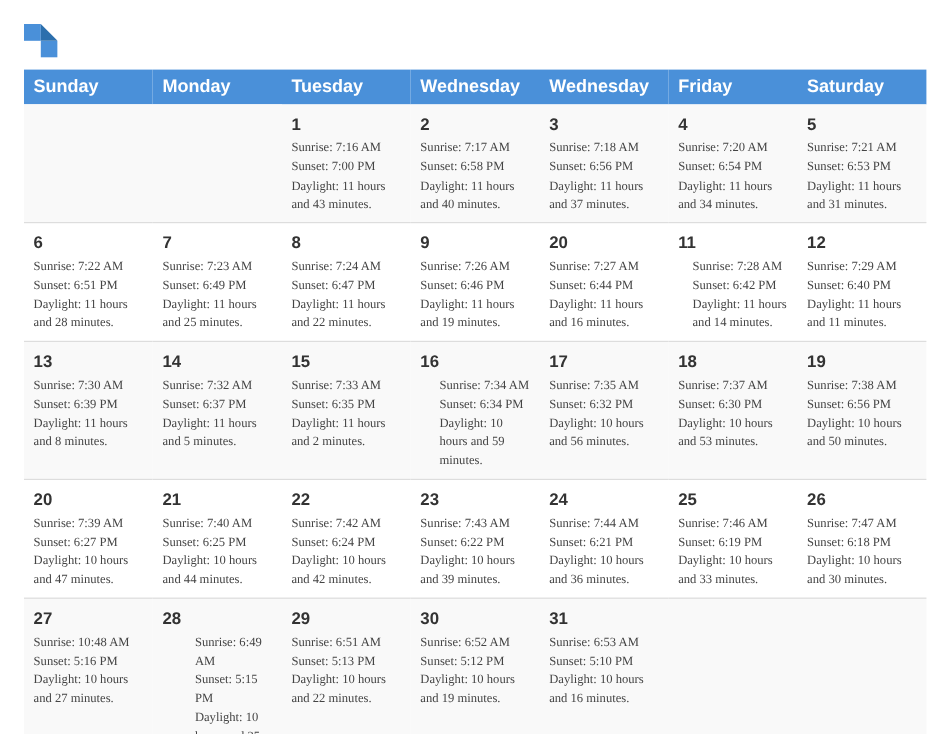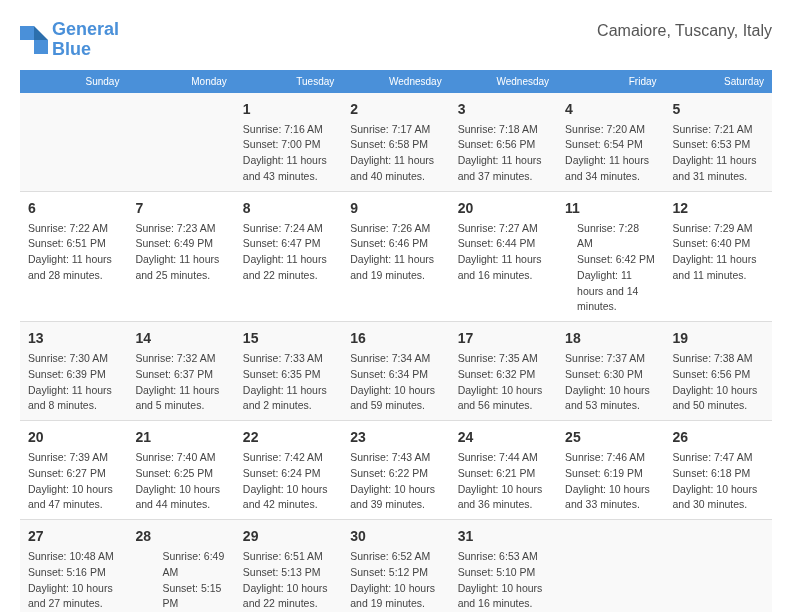--- a/index.html
+++ b/index.html
@@ -52,23 +52,23 @@
       width: 100%;
       border-collapse: collapse;
       font-size: 11px;
     }
     thead tr {
       background-color: #4a90d9;
       color: #fff;
     }
     thead th {
       padding: 6px 8px;
-      text-align: right;
-      font-size: 10px;
-      font-weight: 400;
+      text-align: left;
+      font-size: 15px;
+      font-weight: 700;
     }
     tbody tr {
       border-bottom: 1px solid #ddd;
     }
     tbody tr:nth-child(odd) {
       background-color: #f9f9f9;
     }
     tbody tr:nth-child(even) {
       background-color: #fff;
     }
@@ -81,42 +81,38 @@
     }
     .day-num {
       font-size: 14px;
       font-weight: bold;
       display: block;
       margin-bottom: 2px;
     }
     .day-info {
       font-size: 10.5px;
       color: #444;
+      font-family: Liberation Serif, serif;
     }
     .empty-cell {
       background: inherit;
     }
   </style>
 </head>
 <body>
 
 <div class="header">
   <div class="logo">
     <svg class="logo-icon" viewBox="0 0 28 28">
       <rect x="0" y="0" width="14" height="14" fill="#4a90d9"></rect>
       <rect x="14" y="14" width="14" height="14" fill="#4a90d9"></rect>
       <polygon points="14,0 28,14 14,14" fill="#2c6fad"></polygon>
     </svg>
-    <div class="logo-text">
-      <div><span>General</span></div>
-      <div><span style="color:#4a90d9;">Blue</span></div>
-    </div>
   </div>
   <div class="title-block">
-    <div class="location-title">Camaiore, Tuscany, Italy</div>
   </div>
 </div>
 
 <table>
   <thead>
     <tr>
     <th>Sunday</th>
         <th>Monday</th>
         <th>Tuesday</th>
         <th>Wednesday</th>
@@ -218,21 +214,21 @@
 Daylight: 11 hours and 5 minutes.</div>
         </td>
         <td>
           <span class="day-num">15</span>
           <div class="day-info" style="white-space: pre-line;">Sunrise: 7:33 AM
 Sunset: 6:35 PM
 Daylight: 11 hours and 2 minutes.</div>
         </td>
         <td>
           <span class="day-num">16</span>
-          <div class="day-info" style="white-space: pre-line;">Sunrise: 7:34 AM
+          <div class="day-info" style="white-space: pre-line; margin-left: 16px;">Sunrise: 7:34 AM
 Sunset: 6:34 PM
 Daylight: 10 hours and 59 minutes.</div>
         </td>
         <td>
           <span class="day-num">17</span>
           <div class="day-info" style="white-space: pre-line;">Sunrise: 7:35 AM
 Sunset: 6:32 PM
 Daylight: 10 hours and 56 minutes.</div>
         </td>
         <td>

